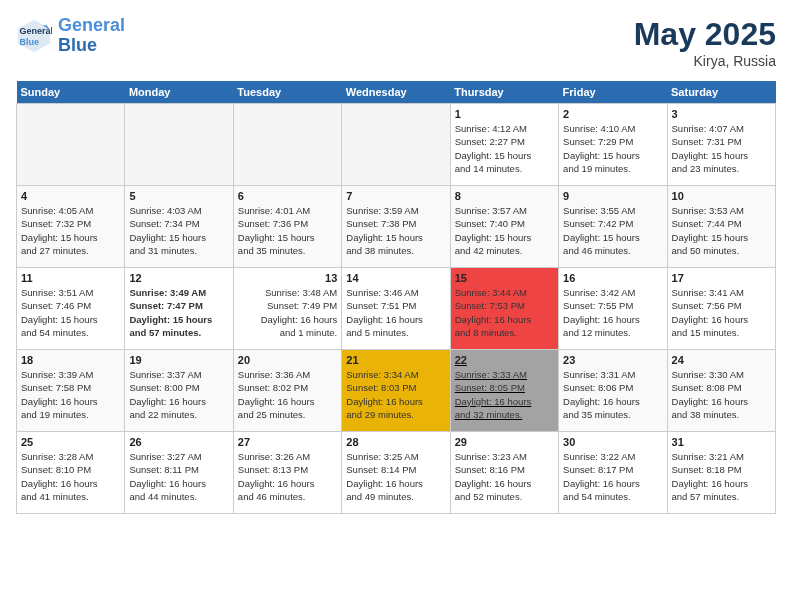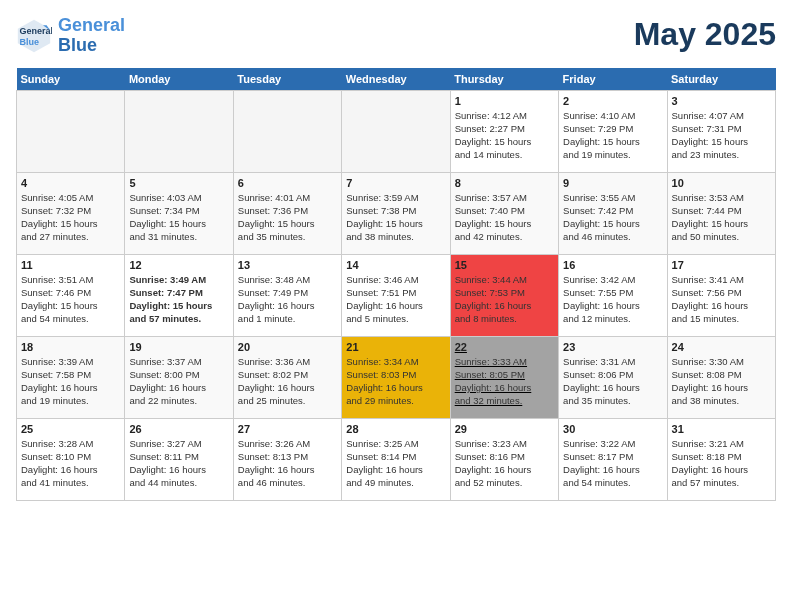--- a/index.html
+++ b/index.html
@@ -98,20 +98,21 @@
       <polygon points="30,8 38,14 34,8" fill="#4a90d9"></polygon>
     </svg>
     <div>
       <div class="logo-text">
         <span>General</span><br><span style="color:#2b6cb0">Blue</span>
       </div>
     </div>
   </div>
   <div class="title-area">
     <div class="month-title">May 2025</div>
+    <div class="location">Kirya, Russia</div>
   </div>
 </div>
 
 <table>
   <thead>
     <tr id="weekday-header">
         <th>Sunday</th>
         <th>Monday</th>
         <th>Tuesday</th>
         <th>Wednesday</th>
@@ -207,21 +208,21 @@
 Daylight: 15 hours
 and 54 minutes.</div>
         </td>
         <td style="background: rgb(255, 255, 255);">
           <div class="day-number">12</div>
           <div class="day-info" style="white-space: pre-line; font-weight: bold;">Sunrise: 3:49 AM
 Sunset: 7:47 PM
 Daylight: 15 hours
 and 57 minutes.</div>
         </td>
-        <td style="background: rgb(255, 255, 255);">
+        <td style="background: rgb(255, 255, 255); text-align: right;">
           <div class="day-number">13</div>
           <div class="day-info" style="white-space: pre-line;">Sunrise: 3:48 AM
 Sunset: 7:49 PM
 Daylight: 16 hours
 and 1 minute.</div>
         </td>
         <td style="background: rgb(255, 255, 255);">
           <div class="day-number">14</div>
           <div class="day-info" style="white-space: pre-line;">Sunrise: 3:46 AM
 Sunset: 7:51 PM

